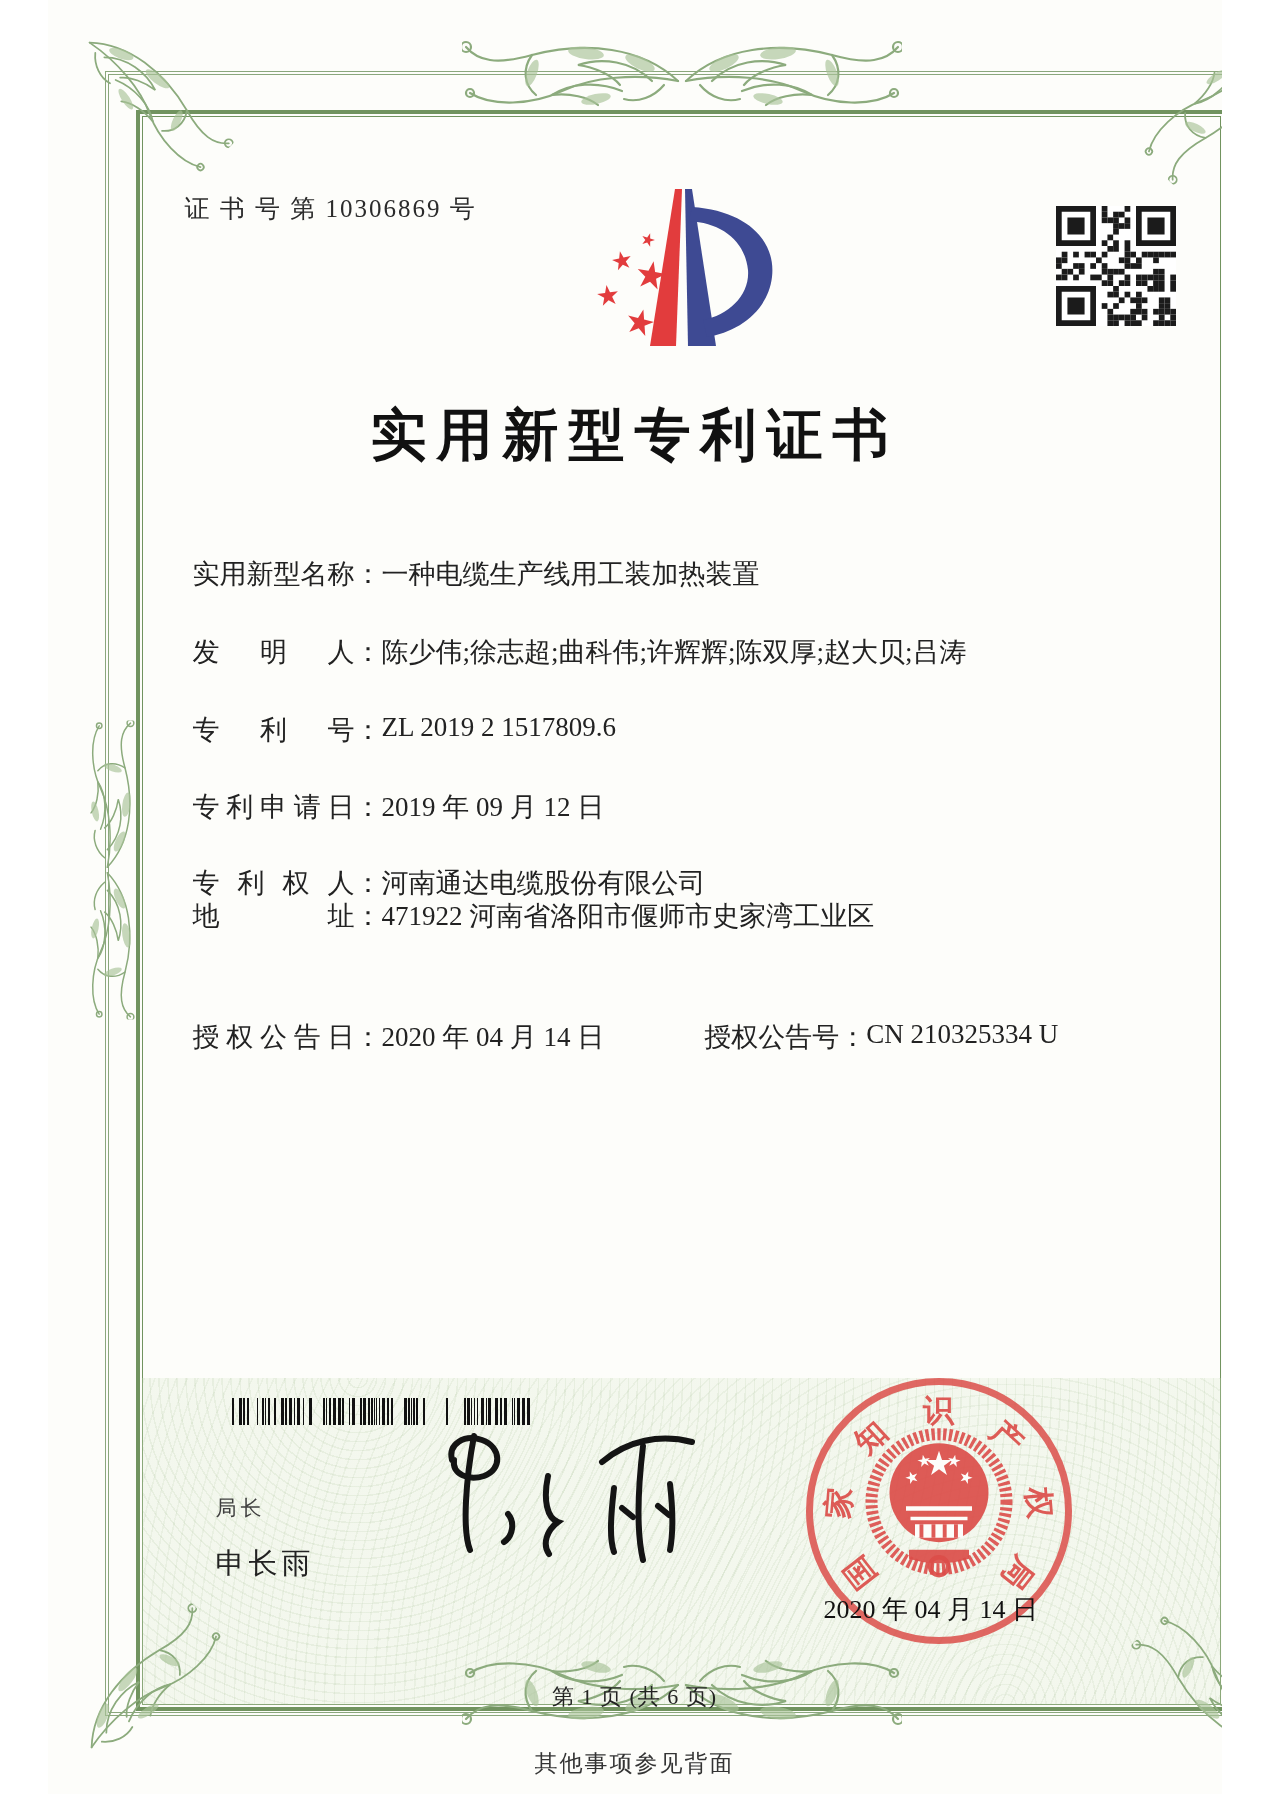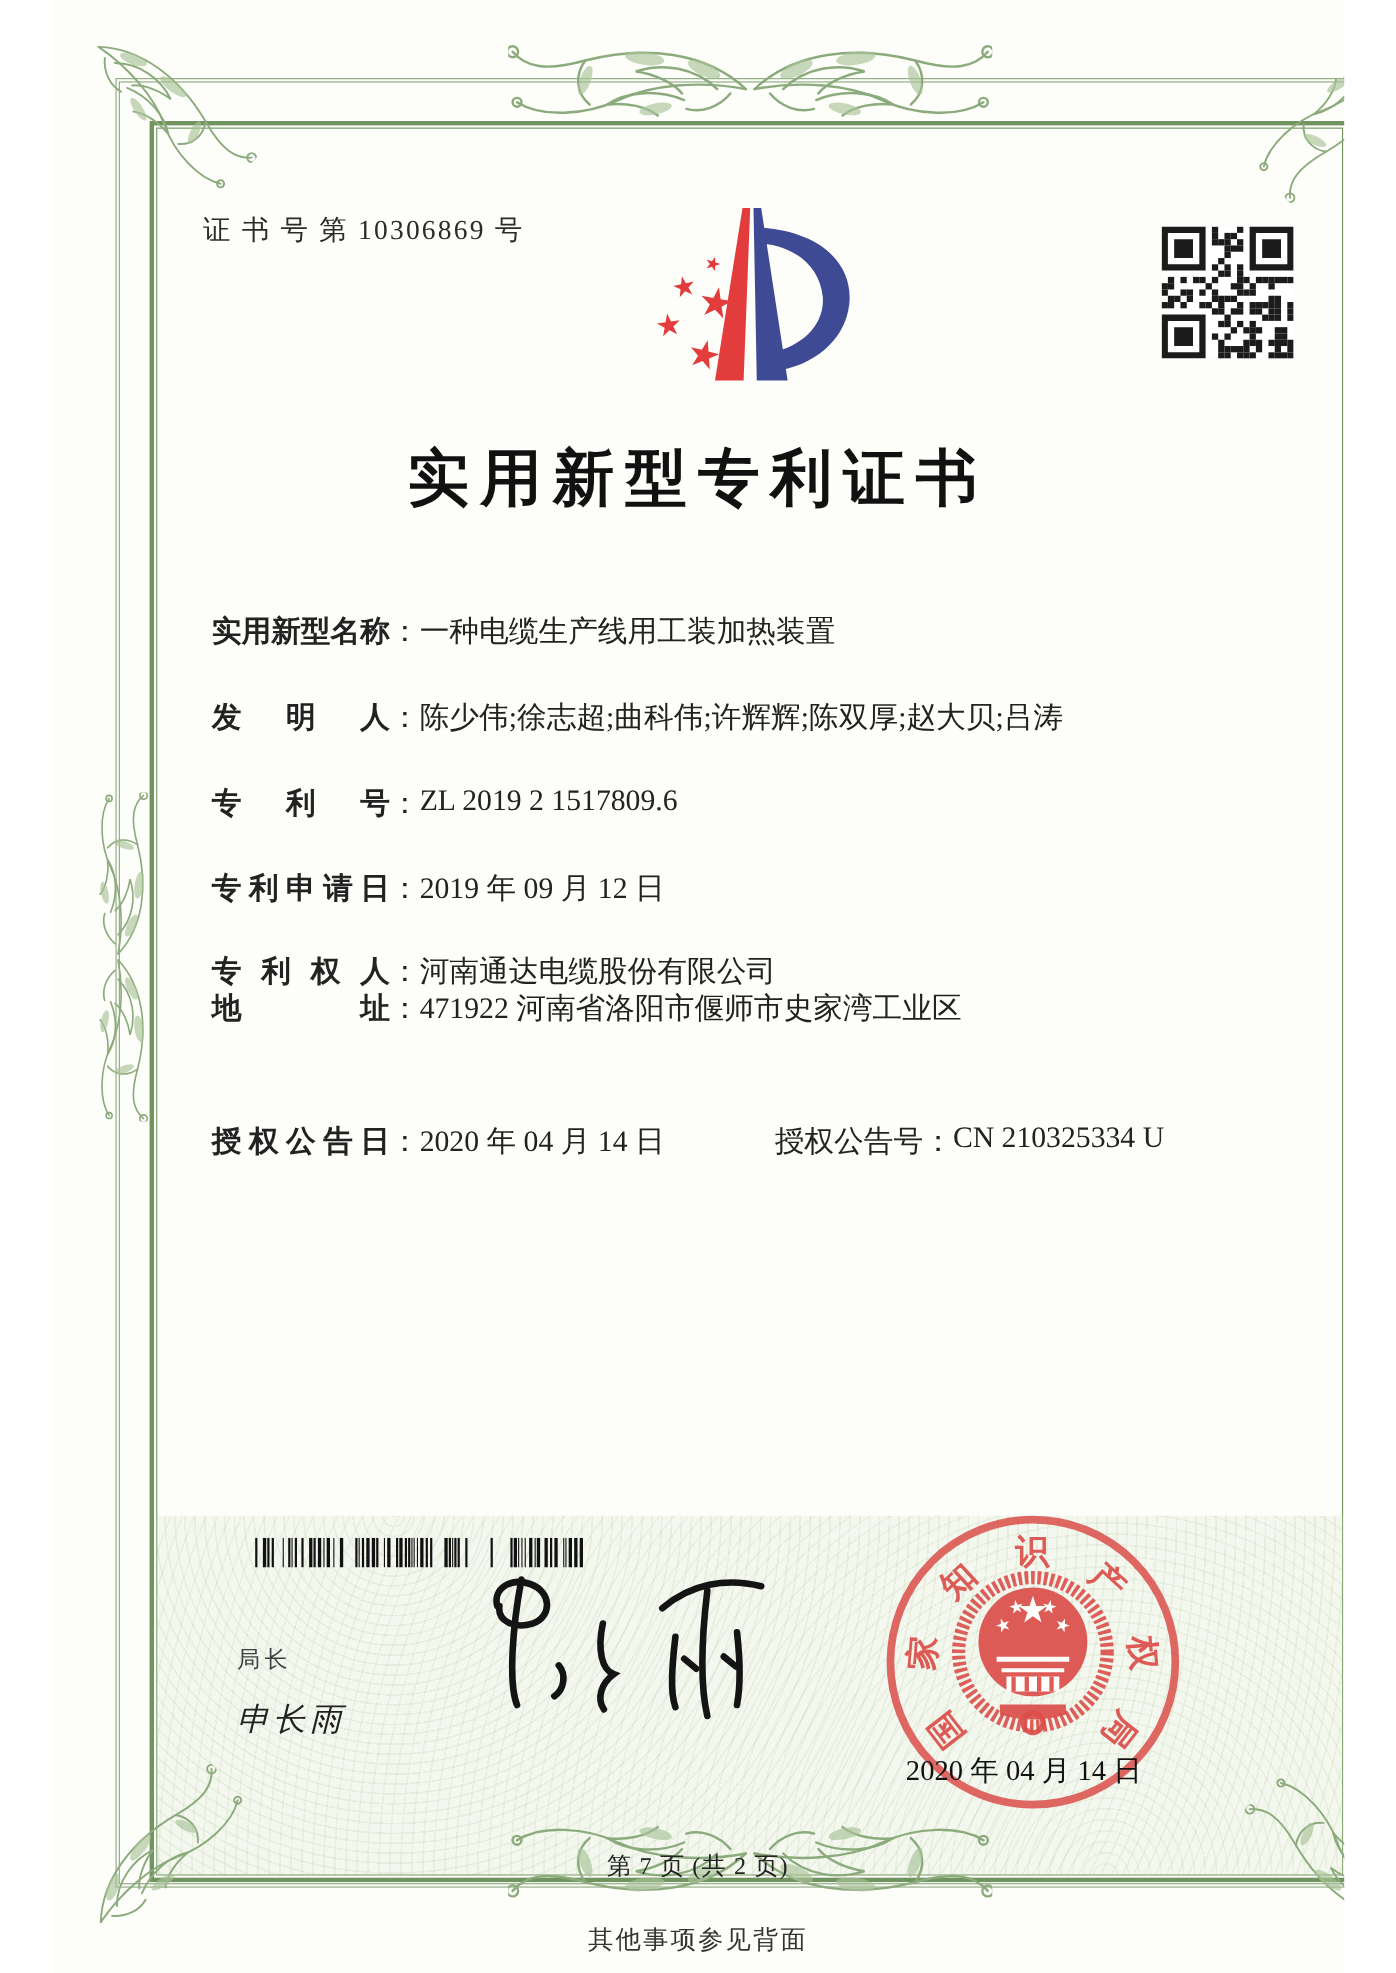--- a/index.html
+++ b/index.html
@@ -34,37 +34,37 @@
     font-size:25px; letter-spacing:2px; color:#2b2b2b; }
   .logo { position:absolute; left:540px; top:183px; width:210px; height:170px; z-index:3; }
   .qr { position:absolute; left:1008px; top:206px; width:120px; height:120px; z-index:3; }
   .doc-title { position:absolute; left:0; right:0; top:398px; z-index:3;
     text-align:center; font-size:56px; font-weight:700; letter-spacing:10px; color:#111;
     font-family:"Liberation Serif","DejaVu Serif",serif; }
 
   
   .field-row { position:absolute; left:145px; width:1000px; height:40px; z-index:3;
     font-size:27px; color:#222; white-space:nowrap; }
-  .flabel { display:inline-block; width:162px; text-align:justify; text-align-last:justify; vertical-align:top;font-weight:bold; }
+  .flabel { display:inline-block; width:162px; text-align:justify; text-align-last:justify; vertical-align:top; }
   .fcolon { display:inline-block; vertical-align:top; }
   .fvalue { display:inline-block; vertical-align:top; }
   .pair2 { display:inline-block; margin-left:100px;text-align:center; }
   .pair2 .flabel2 { display:inline-block; }
 
   
   .body-text { position:absolute; left:145px; top:1078px; width:988px; z-index:3;
     font-size:25px; line-height:38px; color:#222; text-align:justify; }
   .body-text p { text-indent:2em; }
 
   
   .barcode { position:absolute; left:179px; top:1398px; width:306px; height:27px; z-index:3; }
   .sig-title { position:absolute; left:168px; top:1494px; font-size:21px; z-index:3;
     letter-spacing:4px; font-family:"Liberation Sans","DejaVu Sans",sans-serif; color:#404040; }
   .sig-name { position:absolute; left:168px; top:1544px; font-size:29px; z-index:3;
-    letter-spacing:4px; font-family:"Liberation Sans","DejaVu Sans",sans-serif; color:#222;font-style:italic; }
+    letter-spacing:4px; font-family:"Liberation Sans","DejaVu Sans",sans-serif; color:#222; }
   .signature { position:absolute; left:348px; top:1418px; width:322px; height:165px; z-index:4; }
 
   .seal { position:absolute; left:758px; top:1378px; width:266px; height:266px; z-index:2; }
   .seal-ring { position:absolute; inset:0; border-radius:50%;
     border:7px solid rgba(219,77,73,0.85); }
   .seal-chars { position:absolute; inset:0; }
   .seal-chars span { position:absolute; left:50%; top:50%; width:36px; height:36px;
     margin-left:-18px; margin-top:-18px; display:flex; align-items:center; justify-content:center;
     font-size:31px; font-weight:700; color:rgba(219,77,73,0.92); }
   .seal-emblem { position:absolute; left:50%; top:50%; width:150px; height:168px;
@@ -447,16 +447,16 @@
       </g>
       <g fill="rgba(219,77,73,0.92)">
         <path d="M37,67 h2.6v9h-2.6z M45,67 h2.6v9h-2.6z M52.5,67 h2.6v9h-2.6z M60,67 h2.6v9h-2.6z"></path>
         <path d="M30,84 h40 v6 q-20,6 -40,0 z"></path>
         <circle cx="50" cy="95" r="6" fill="none" stroke="rgba(219,77,73,0.92)" stroke-width="3"></circle>
       </g>
     </svg>
   </div>
   <div class="seal-date">2020 年 04 月 14 日</div>
 
-  <div class="page-info">第 7 页 (共 2 页)</div>
+  <div class="page-info">第 1 页 (共 6 页)</div>
   <div class="footer-note">其他事项参见背面</div>
 
 </div>
 
 </body></html>

